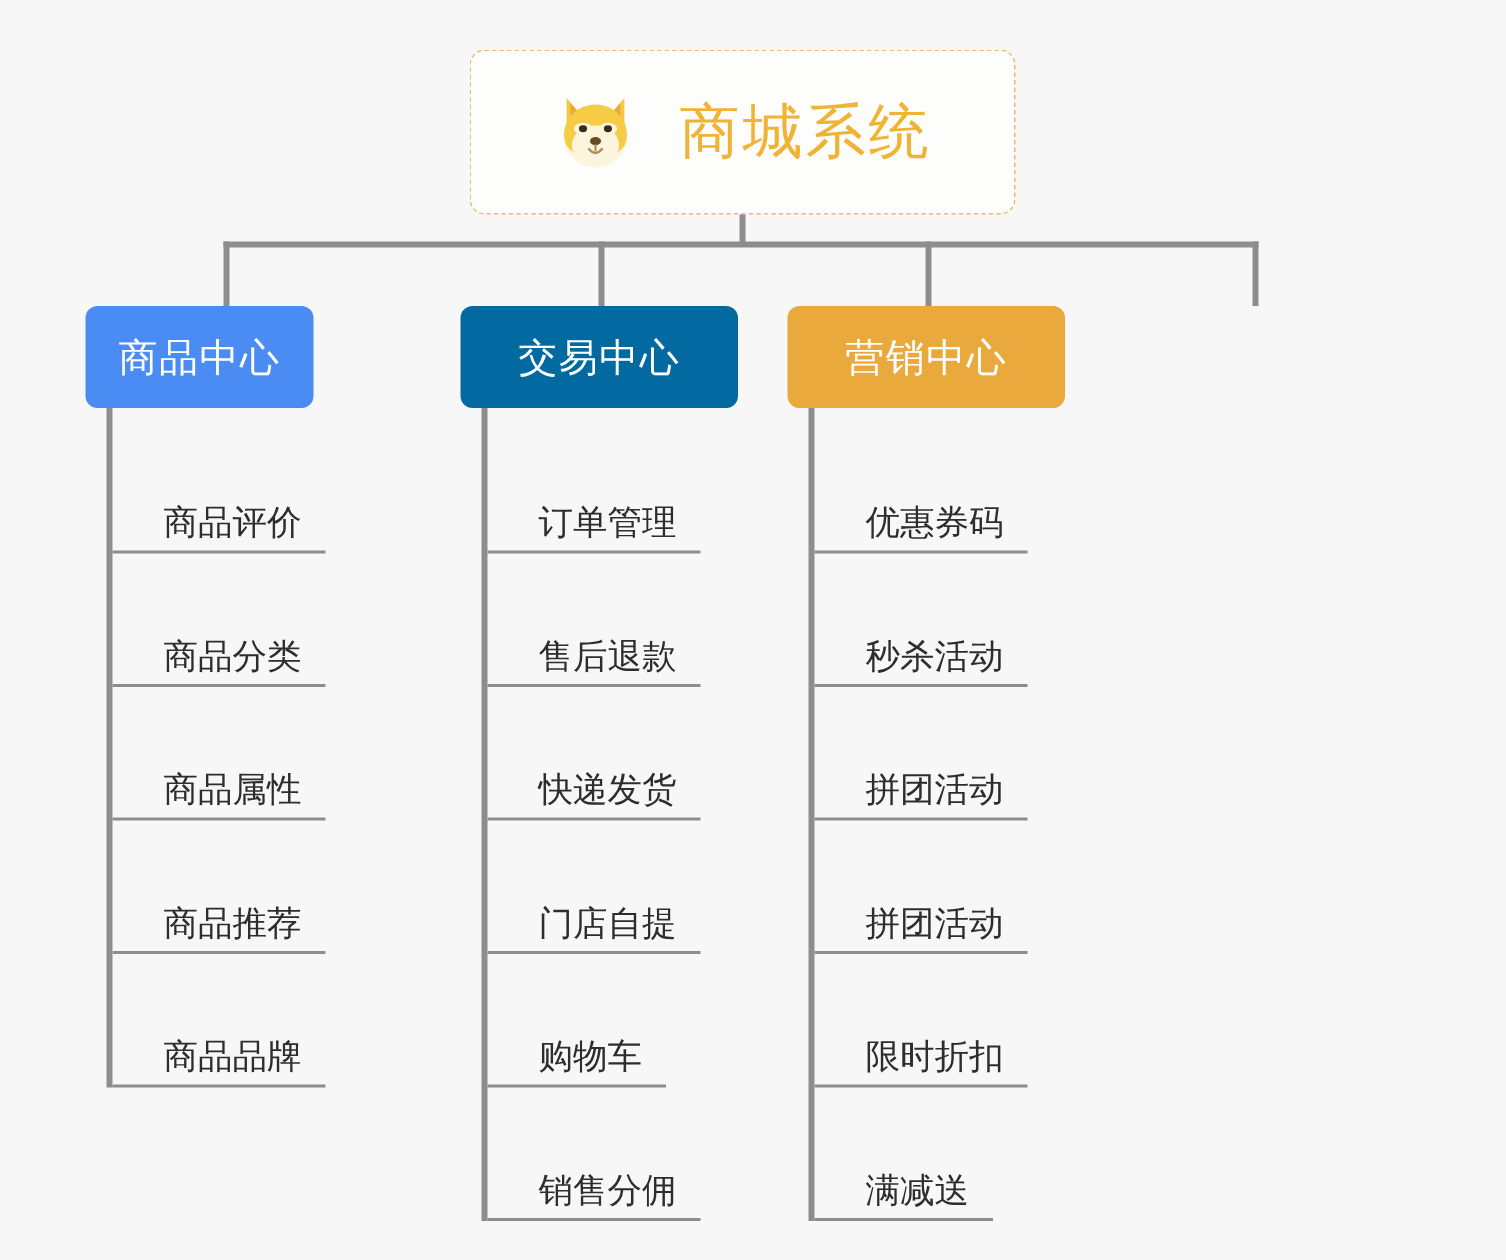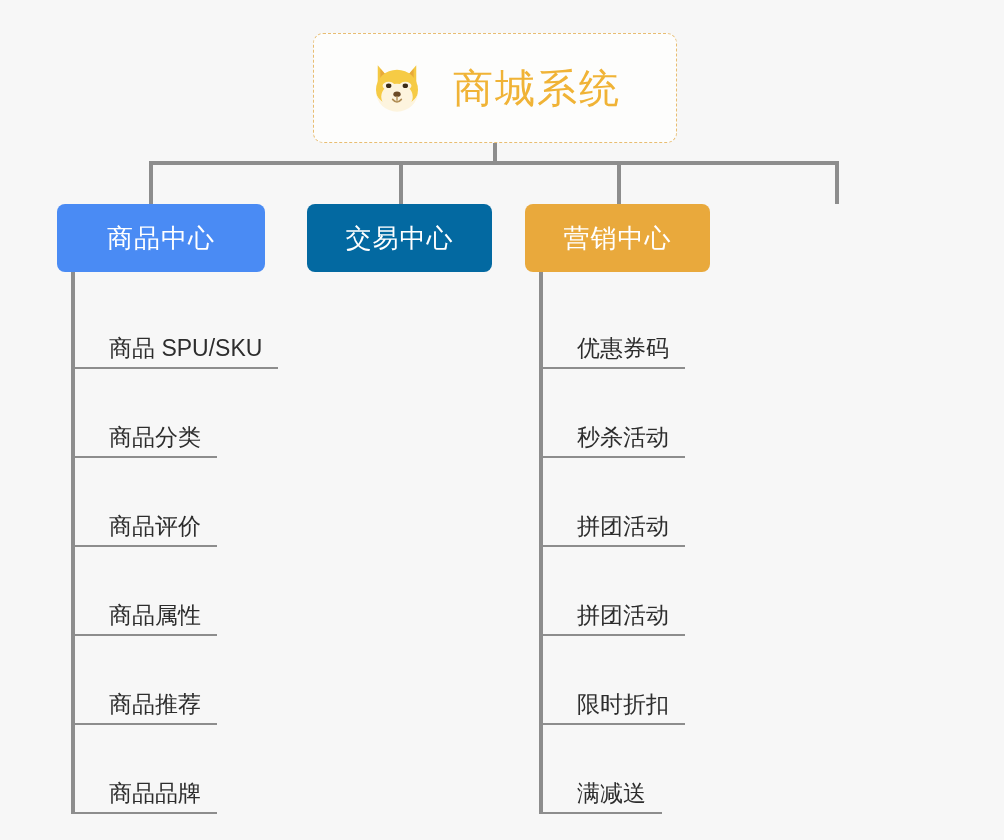--- a/index.html
+++ b/index.html
@@ -74,21 +74,21 @@
     white-space:nowrap;
     border-bottom:2px solid #8d8d8d;
     box-sizing:border-box;
     margin-left:-34px;
     padding-left:34px;
     padding-right:16px;
   }
 
   
   #col-0{left:57px;}
-  #col-0 .cat-box{width:208px;background:#4a8bf4;}
+  #col-0 .cat-box{width:152px;background:#4a8bf4;}
   #col-1{left:307px;}
   #col-1 .cat-box{width:185px;background:#0369a1;}
   #col-2{left:525px;}
   #col-2 .cat-box{width:185px;background:#e9a93c;}
   #col-3{left:745px;}
   #col-3 .cat-box{width:185px;background:#75c43c;}
 
   #col-0 .leaf-list{margin-left:14px;}
   #col-1 .leaf-list{margin-left:14px;}
   #col-2 .leaf-list{margin-left:14px;}
@@ -125,42 +125,59 @@
   <div class="conn bus-h"></div>
   <div class="conn drop" style="left:149px;"></div>
   <div class="conn drop" style="left:399px;"></div>
   <div class="conn drop" style="left:617px;"></div>
   <div class="conn drop" style="left:835px;"></div>
 
   <div class="column" id="col-0">
     <div class="cat-box">商品中心</div>
     <div class="leaf-list">
       <div class="leaf">
-          <span class="leaf-label">商品 SPU/SKU</span>
+          <span class="leaf-label">商品评价</span>
         </div>
       <div class="leaf">
           <span class="leaf-label">商品分类</span>
-        </div>
-      <div class="leaf">
-          <span class="leaf-label">商品评价</span>
         </div>
       <div class="leaf">
           <span class="leaf-label">商品属性</span>
         </div>
       <div class="leaf">
           <span class="leaf-label">商品推荐</span>
         </div>
       <div class="leaf">
           <span class="leaf-label">商品品牌</span>
         </div>
     </div>
   </div>
 
   <div class="column" id="col-1">
     <div class="cat-box">交易中心</div>
+    <div class="leaf-list">
+      <div class="leaf">
+          <span class="leaf-label">订单管理</span>
+        </div>
+      <div class="leaf">
+          <span class="leaf-label">售后退款</span>
+        </div>
+      <div class="leaf">
+          <span class="leaf-label">快递发货</span>
+        </div>
+      <div class="leaf">
+          <span class="leaf-label">门店自提</span>
+        </div>
+      <div class="leaf">
+          <span class="leaf-label">购物车</span>
+        </div>
+      <div class="leaf">
+          <span class="leaf-label">销售分佣</span>
+        </div>
+    </div>
   </div>
 
   <div class="column" id="col-2">
     <div class="cat-box">营销中心</div>
     <div class="leaf-list">
       <div class="leaf">
           <span class="leaf-label">优惠券码</span>
         </div>
       <div class="leaf">
           <span class="leaf-label">秒杀活动</span>

